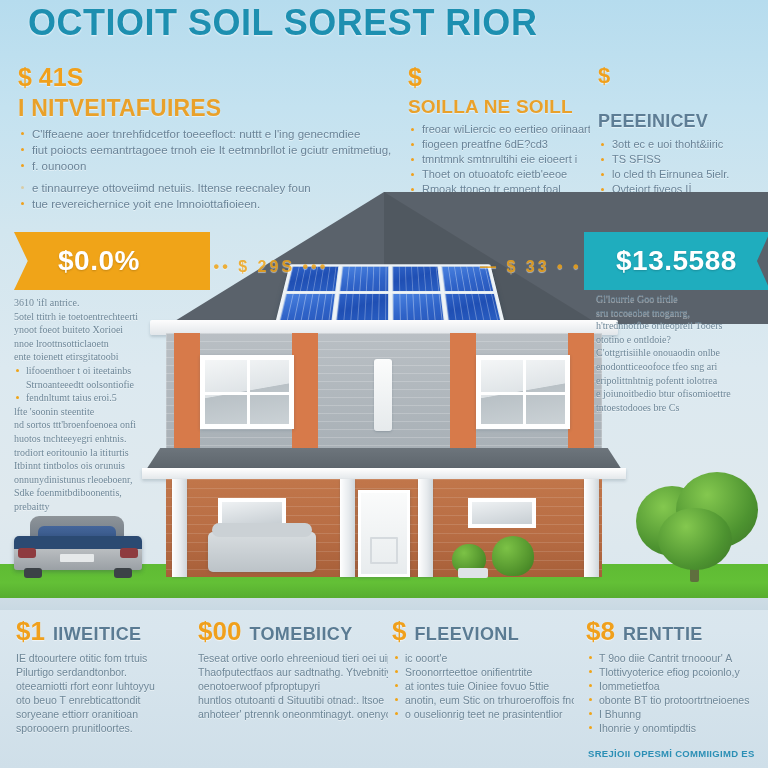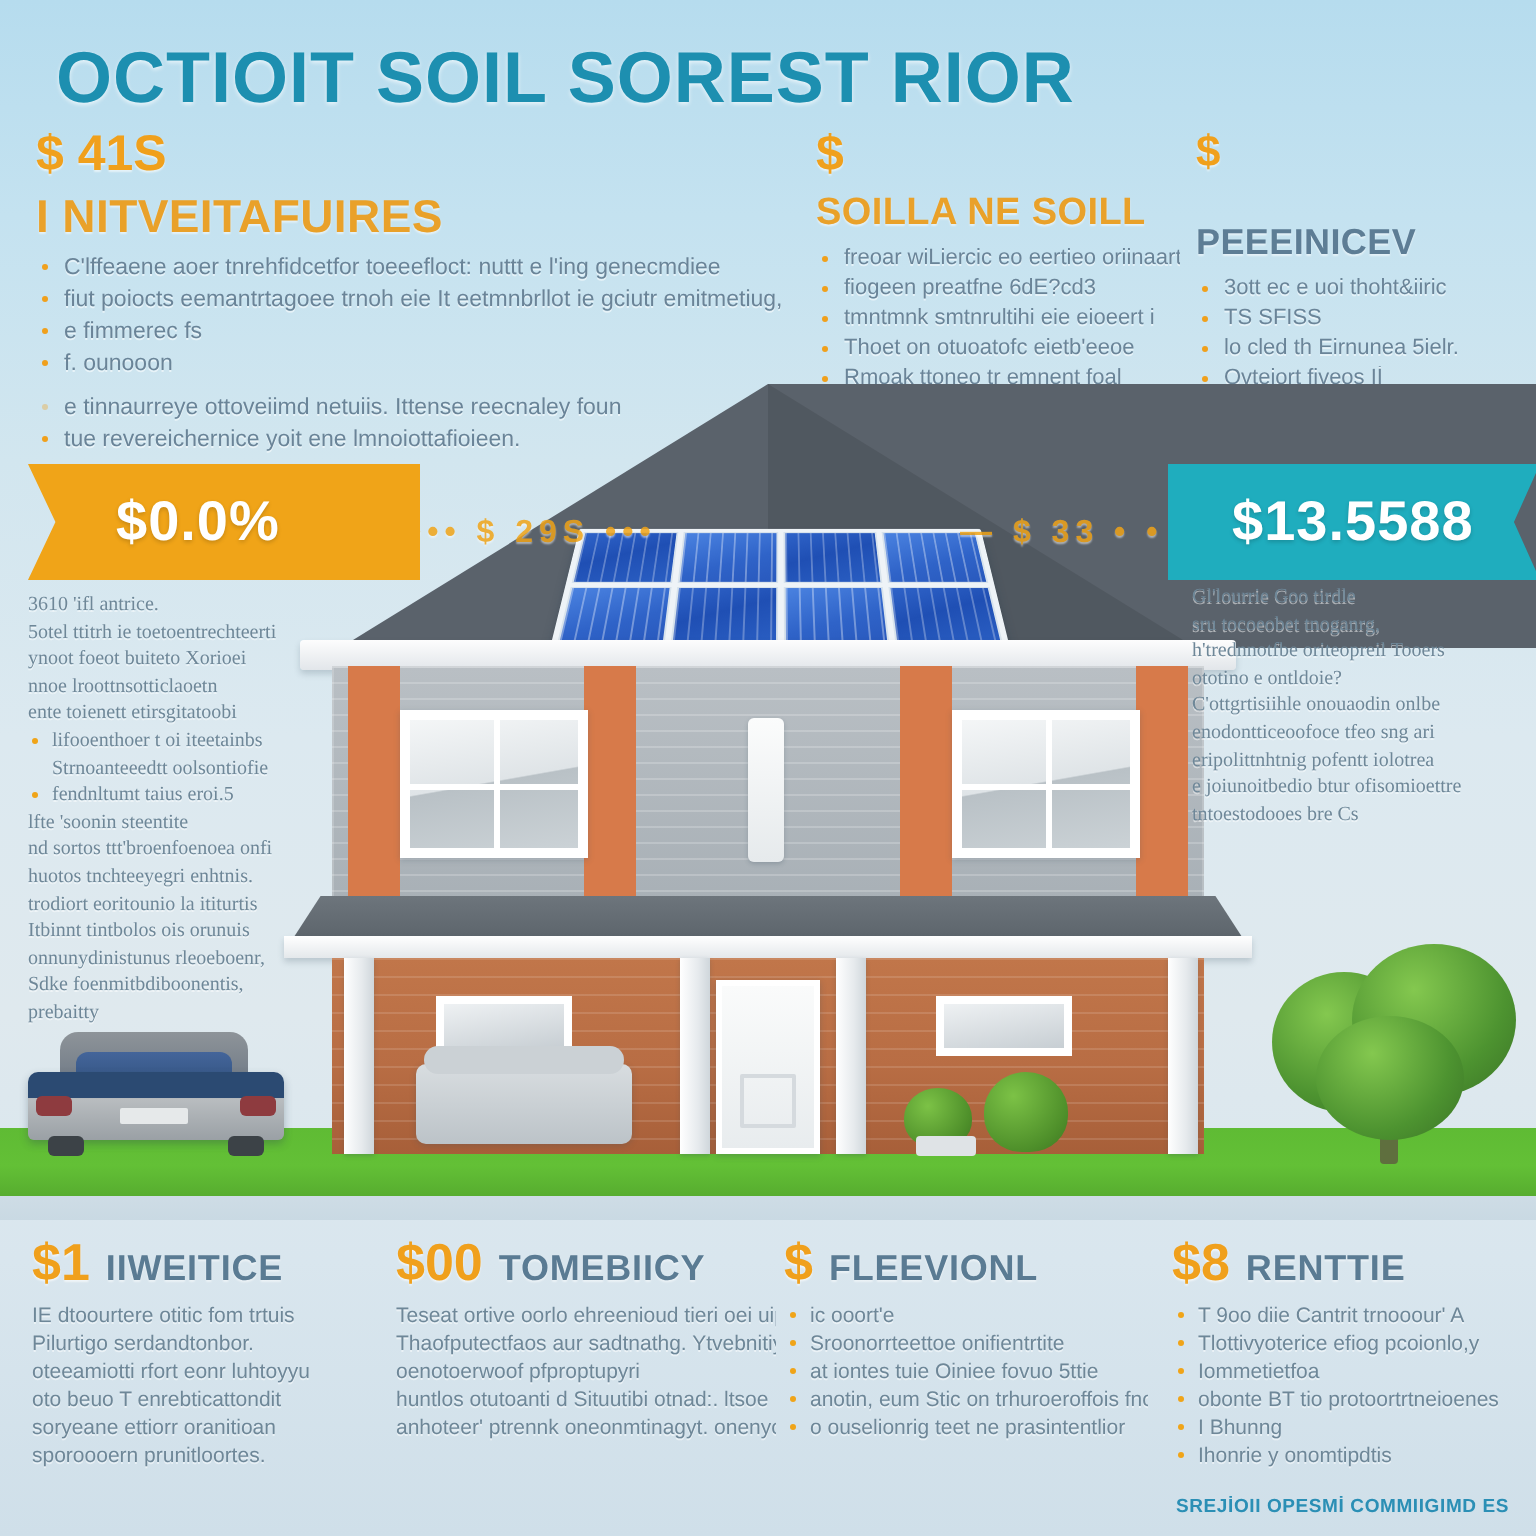--- a/index.html
+++ b/index.html
@@ -8,21 +8,21 @@
     font-family:"Liberation Sans", sans-serif;
     background:#cfe0ea;
   }
   #poster{
     position:relative;width:768px;height:768px;overflow:hidden;
     background:linear-gradient(180deg,#b6dcee 0%,#c4e2f0 14%,#d2e6ef 30%,#dce9f0 48%,#dfe9ee 66%,#d9e6ee 82%,#cfdfe9 100%);
   }
 
   
   .title{
-    position:absolute;left:28px;top:18px;width:700px;
+    position:absolute;left:28px;top:2px;width:700px;
     font-size:36px;font-weight:bold;letter-spacing:.5px;
     color:#1d8fb0;
     text-shadow:0 1px 2px rgba(255,255,255,.7);
     white-space:nowrap;
   }
 
   
   .topcols{position:absolute;left:0;top:66px;width:768px;height:140px;}
   .tcol{position:absolute;top:0;}
   .tcol.c1{left:18px;width:376px;}
@@ -250,21 +250,20 @@
   <div class="topcols">
 
     <div class="tcol c1">
       <div class="head">
         <span class="dollar">$ 41S</span>
         <span class="htext">I NITVEITAFUIRES</span>
       </div>
       <ul class="bullets">
         <li>C'lffeaene aoer tnrehfidcetfor toeeefloct: nuttt e l'ing genecmdiee</li>
         <li>fiut poiocts eemantrtagoee trnoh eie It eetmnbrllot ie gciutr emitmetiug,</li>
-        <li>e fimmerec fs</li>
         <li>f. ounooon</li>
         <li class="nb" style="margin-top:8px">e    tinnaurreye ottoveiimd netuiis.  Ittense reecnaley  foun</li>
         <li>tue revereichernice yoit ene lmnoiottafioieen.</li>
       </ul>
     </div>
 
     <div class="tcol c2">
       <div class="head">
         <span class="dollar">$</span>
         <span class="htext">SOILLA NE SOILL</span>

